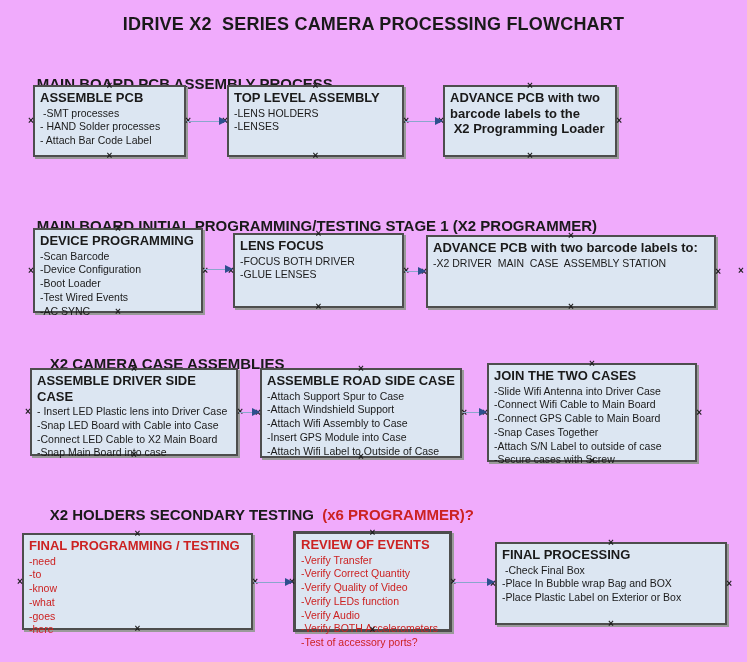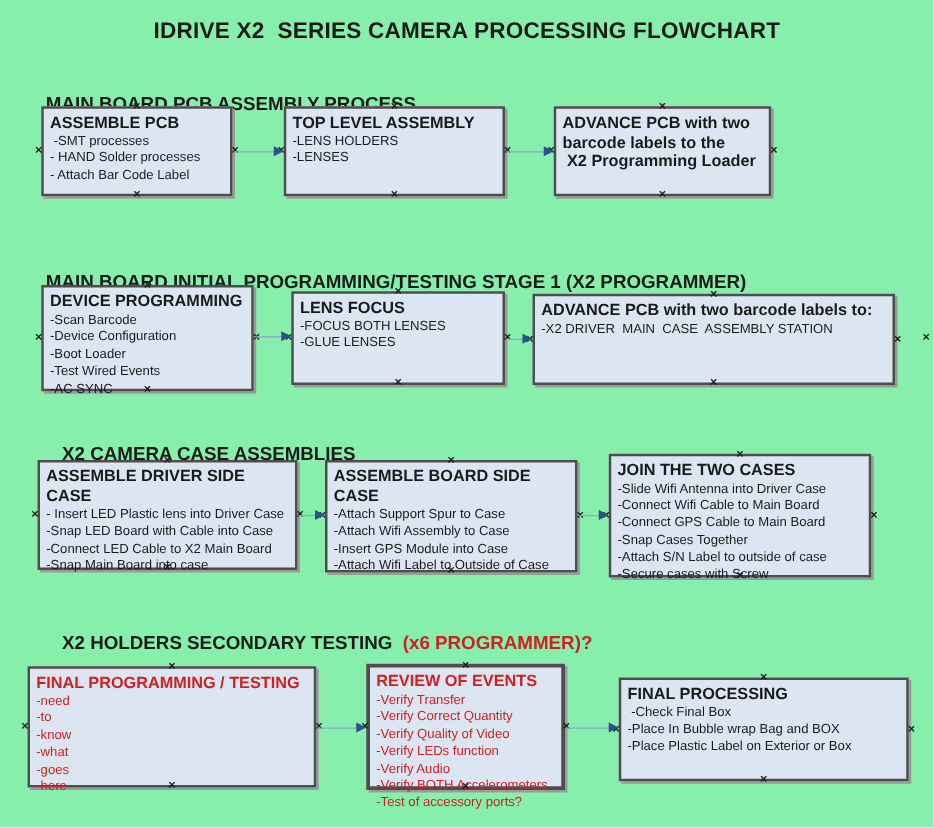--- a/index.html
+++ b/index.html
@@ -8,21 +8,21 @@
     --box-fill:#dce6f2;
     --box-border:#4d4d4d;
     --box-shadow:#9a9a9a;
     --arrow-line:#8aa6cc;
     --arrow-head:#2e4f8e;
   }
   html,body{margin:0;padding:0;background:#fff;}
   #canvas{
     position:relative;
     width:747px;height:662px;
-    background:#86efac;
+    background:#f0abfc;
     font-family:"Liberation Sans", sans-serif;
     color:var(--ink);
     overflow:hidden;
   }
   .page-title{
     position:absolute;left:0;top:14px;width:747px;
     text-align:center;font-size:18px;font-weight:bold;
     white-space:pre-wrap;letter-spacing:.2px;
   }
   .section-heading{
@@ -136,21 +136,21 @@
         <div class="item">-AC SYNC</div>
       </div>
   <span class="handle h-top">×</span>
       <span class="handle h-bottom">×</span>
       <span class="handle h-left">×</span>
       <span class="handle h-right">×</span>
     </div>
   <div class="box" style="left:233px;top:233px;width:171px;height:75px;">
     <div class="box-title">LENS FOCUS</div>
     <div class="box-items">
-        <div class="item">-FOCUS BOTH LENSES</div>
+        <div class="item">-FOCUS BOTH DRIVER</div>
         <div class="item">-GLUE LENSES</div>
       </div>
   <span class="handle h-top">×</span>
       <span class="handle h-bottom">×</span>
       <span class="handle h-left">×</span>
       <span class="handle h-right">×</span>
     </div>
   <div class="box" style="left:426px;top:235px;width:290px;height:73px;">
     <div class="box-title">ADVANCE PCB with two barcode labels to:</div>
     <div class="box-items">
@@ -181,23 +181,24 @@
         <div class="item">-Snap LED Board with Cable into Case</div>
         <div class="item">-Connect LED Cable to X2 Main Board</div>
         <div class="item">-Snap Main Board into case</div>
       </div>
   <span class="handle h-top">×</span>
       <span class="handle h-bottom">×</span>
       <span class="handle h-left">×</span>
       <span class="handle h-right">×</span>
     </div>
   <div class="box" style="left:260px;top:368px;width:202px;height:90px;">
-    <div class="box-title">ASSEMBLE BOARD SIDE CASE</div>
+    <div class="box-title">ASSEMBLE ROAD SIDE CASE</div>
     <div class="box-items">
         <div class="item">-Attach Support Spur to Case</div>
+        <div class="item">-Attach Windshield Support</div>
         <div class="item">-Attach Wifi Assembly to Case</div>
         <div class="item">-Insert GPS Module into Case</div>
         <div class="item">-Attach Wifi Label to Outside of Case</div>
       </div>
   <span class="handle h-top">×</span>
       <span class="handle h-bottom">×</span>
       <span class="handle h-left">×</span>
       <span class="handle h-right">×</span>
     </div>
   <div class="box" style="left:487px;top:363px;width:210px;height:99px;">

